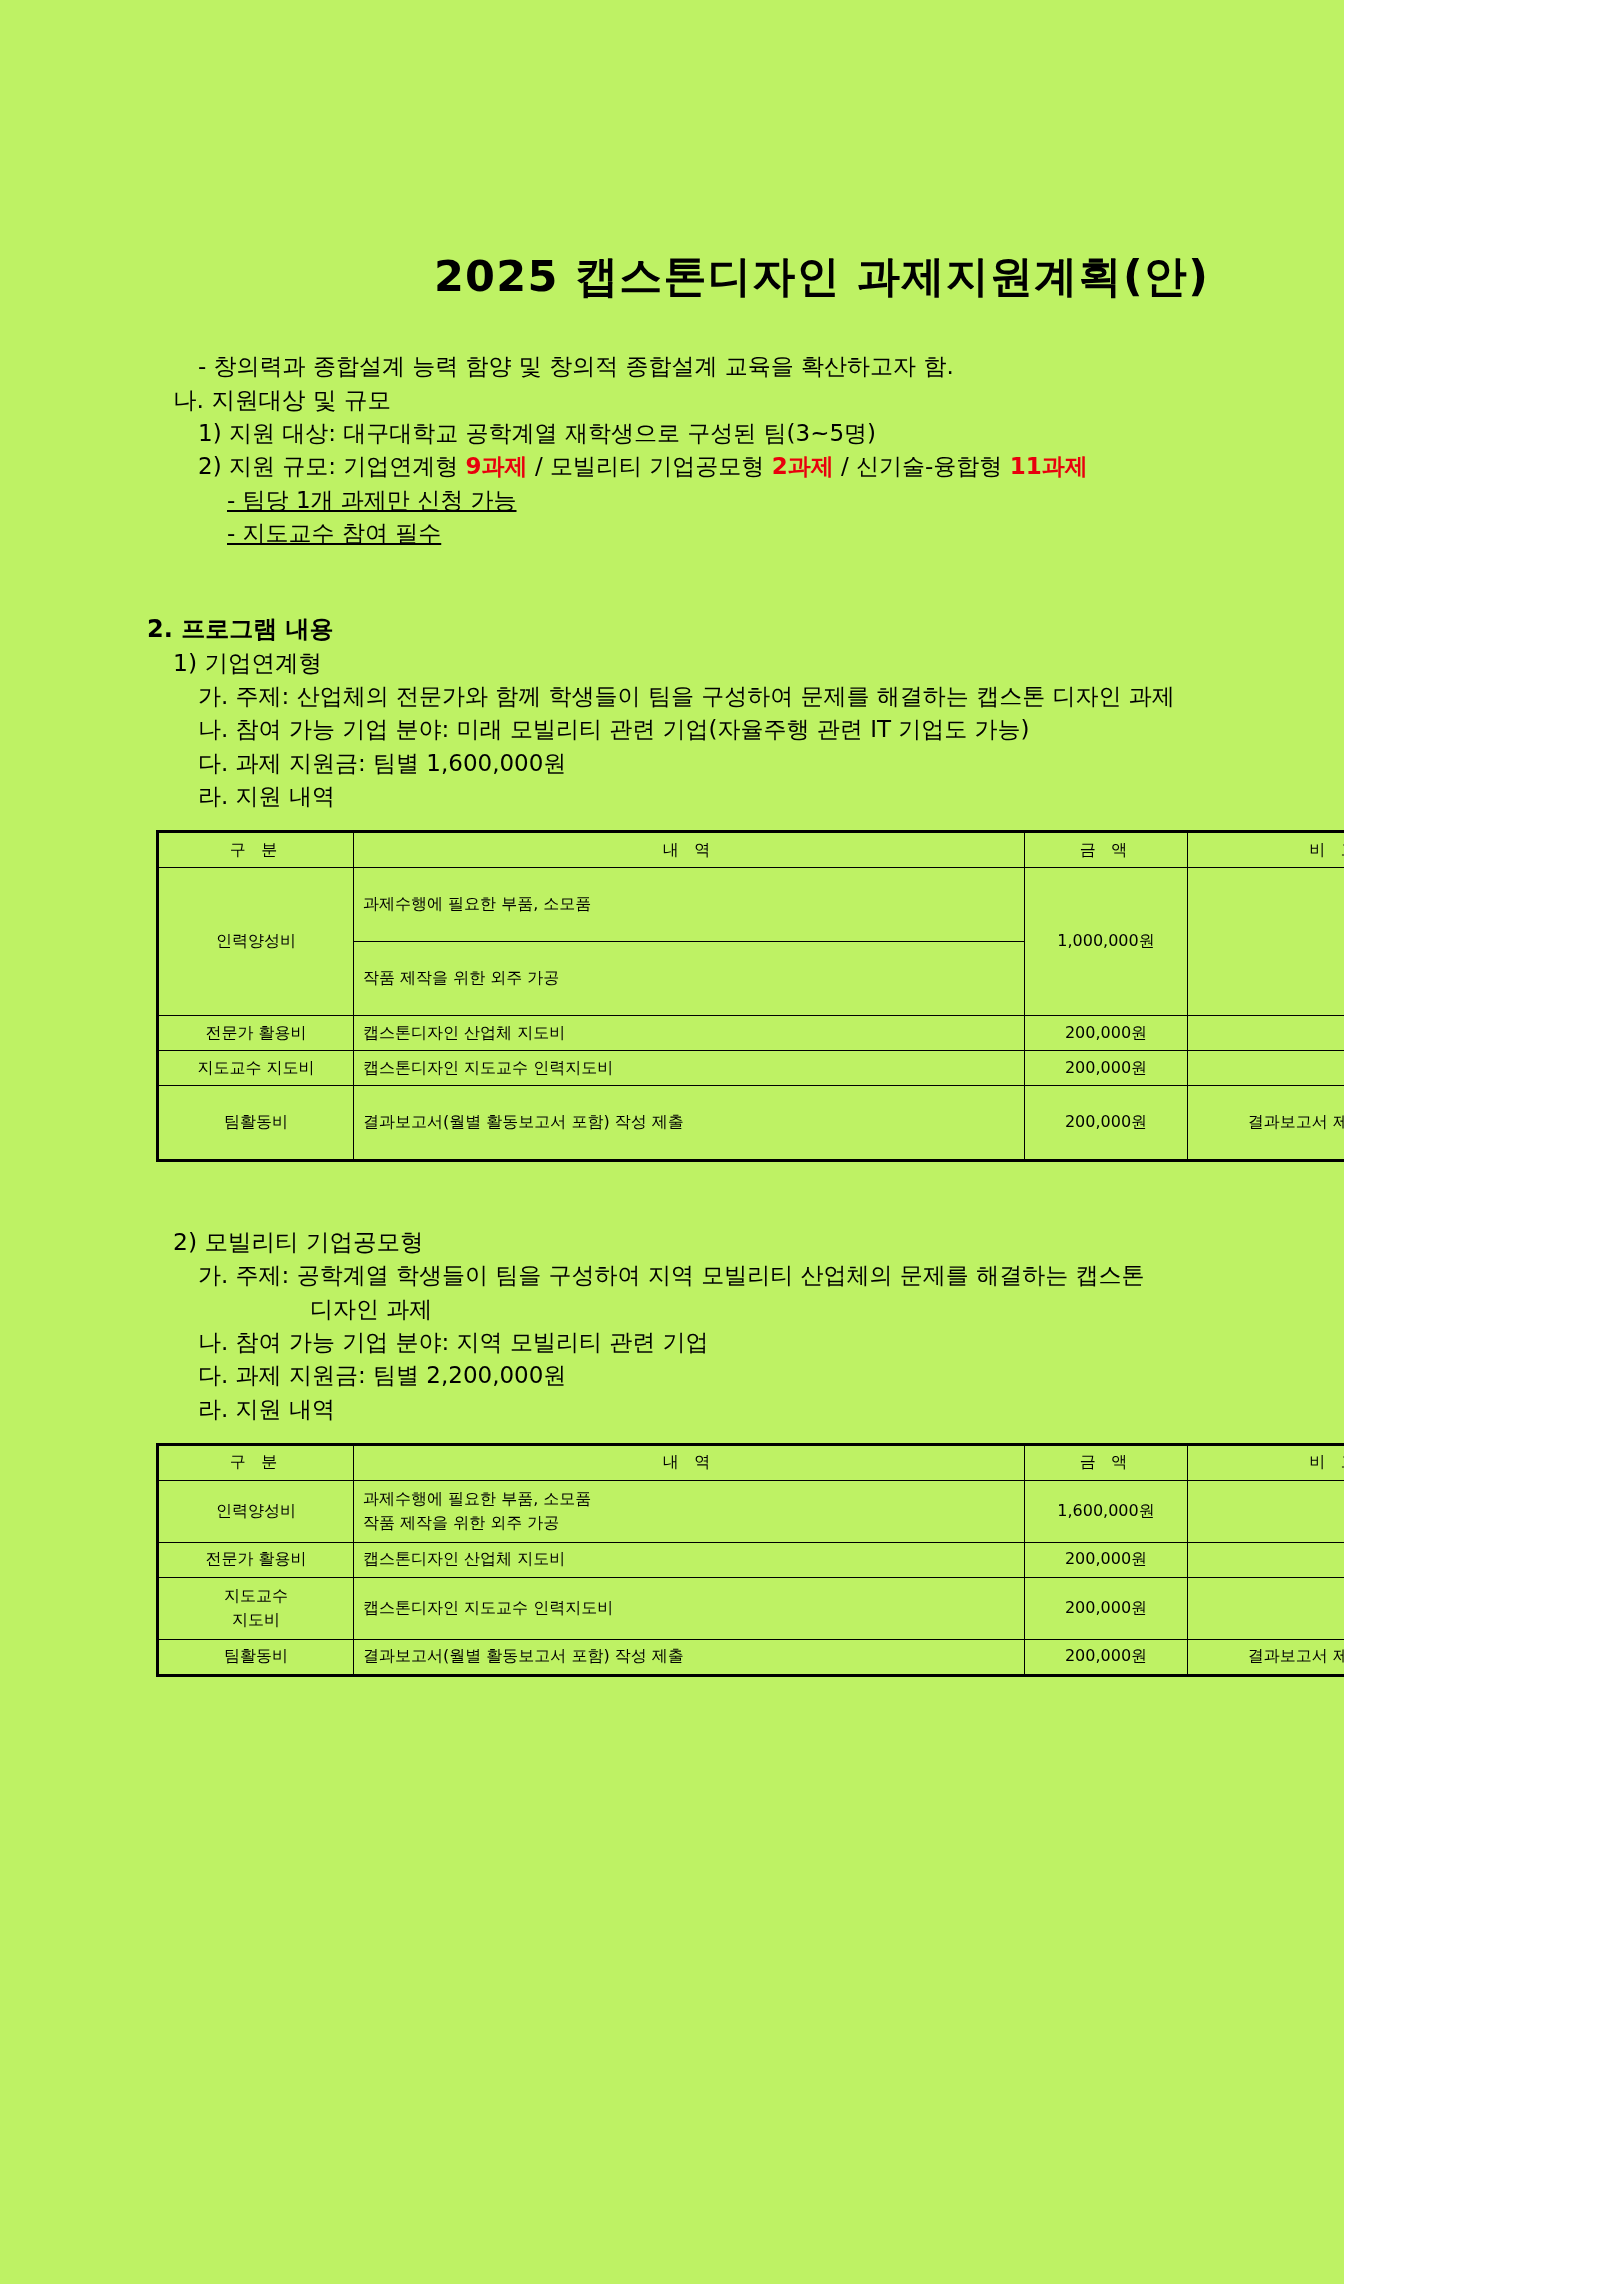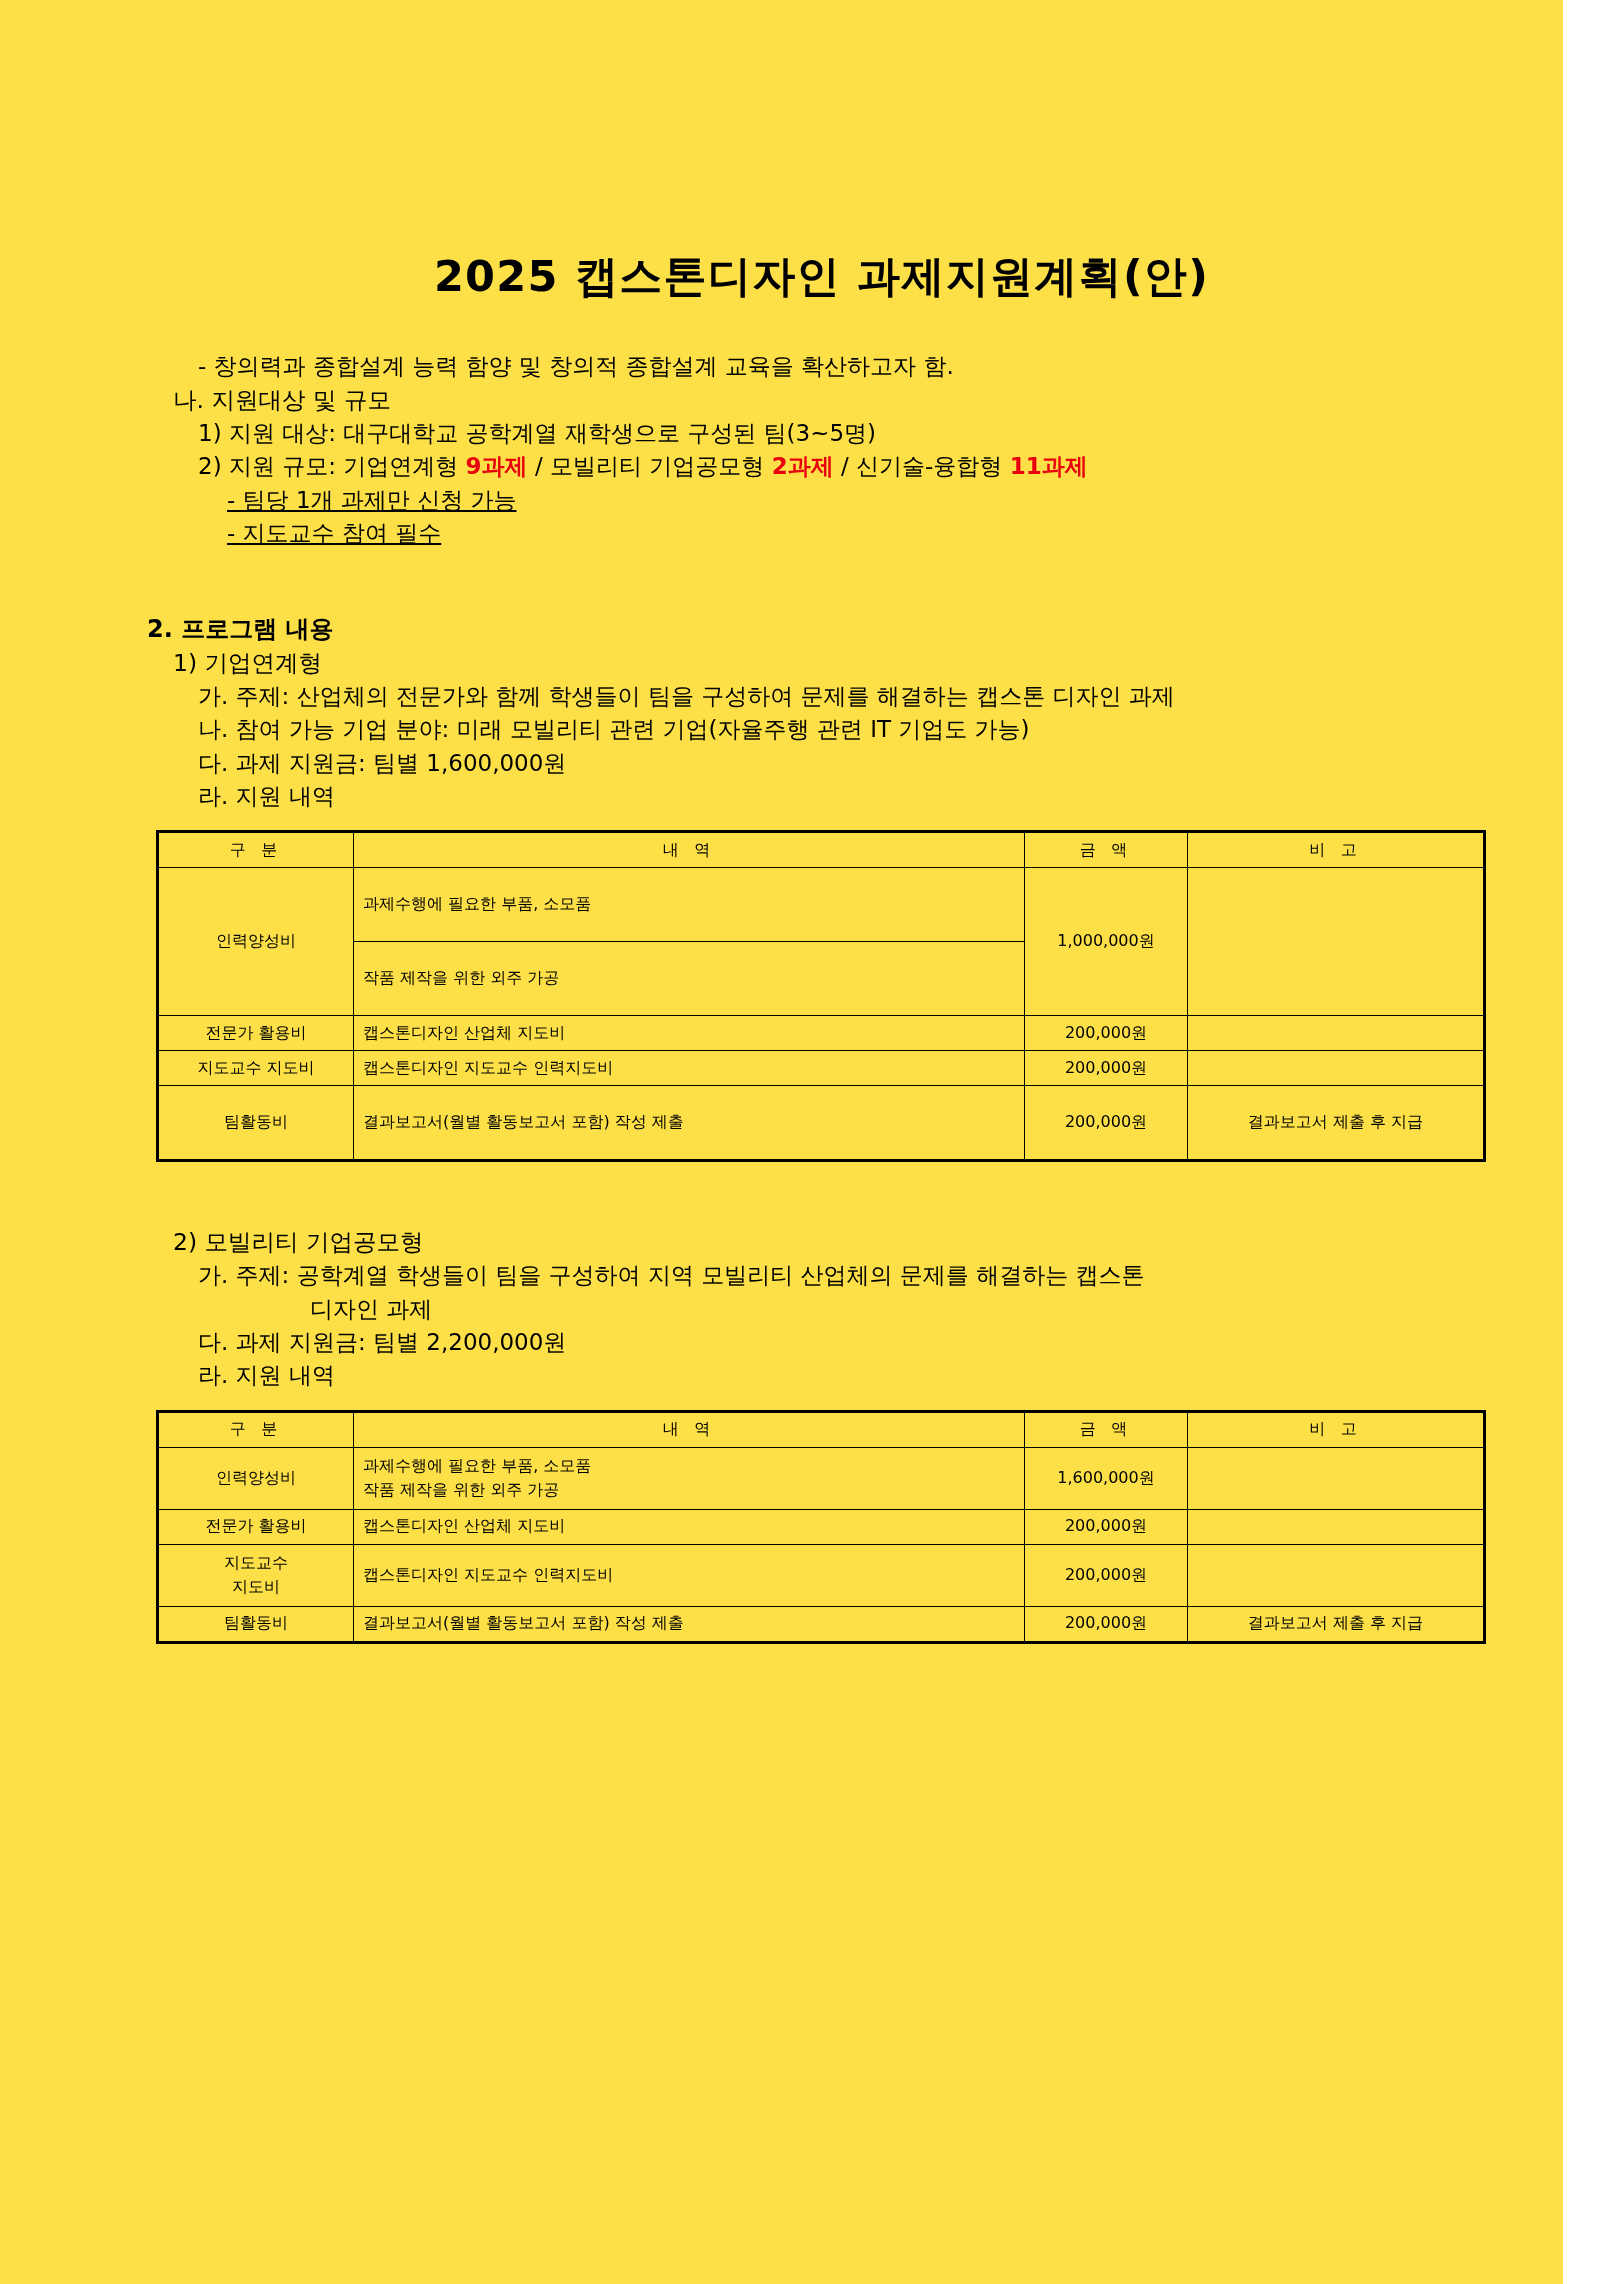--- a/index.html
+++ b/index.html
@@ -5,24 +5,24 @@
   html, body {
     margin: 0;
     padding: 0;
     background: #ffffff;
   }
   body {
     font-family: "DejaVu Sans", "Liberation Sans", sans-serif;
     color: #000000;
   }
   .page {
-    width: 1563px;
+    width: 1344px;
     height: 2284px;
     position: relative;
-    background: #fde047;
+    background: #bef264;
     box-sizing: border-box;
     padding: 0;
     overflow: hidden;
   }
   .content {
     position: absolute;
     left: 147px;
     top: 0;
     width: 1349px;
   }
@@ -179,20 +179,21 @@
           <td class="c outer-b outer-r">결과보고서 제출 후 지급</td>
         </tr>
       </tbody>
     </table>
 
     <div class="gap-xl"></div>
 
     <div class="lvl1b">2) 모빌리티 기업공모형</div>
     <div class="lvl2">가. 주제: 공학계열 학생들이 팀을 구성하여 지역 모빌리티 산업체의 문제를 해결하는 캡스톤</div>
     <div class="lvl-indent-cont">디자인 과제</div>
+    <div class="lvl2">나. 참여 가능 기업 분야: 지역 모빌리티 관련 기업</div>
     <div class="lvl2">다. 과제 지원금: 팀별 2,200,000원</div>
     <div class="lvl2">라. 지원 내역</div>
 
     <table class="fund">
       <colgroup>
         <col class="colw1">
           <col class="colw2">
           <col class="colw3">
           <col class="colw4">
       </colgroup>

